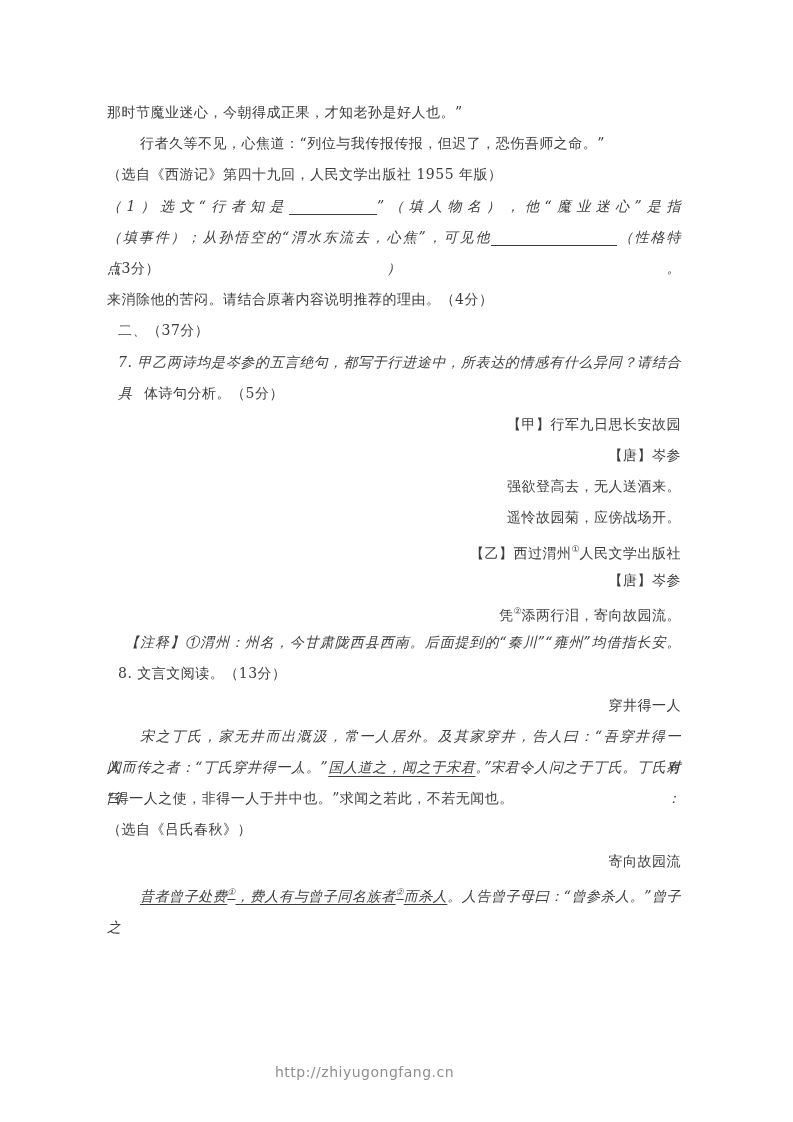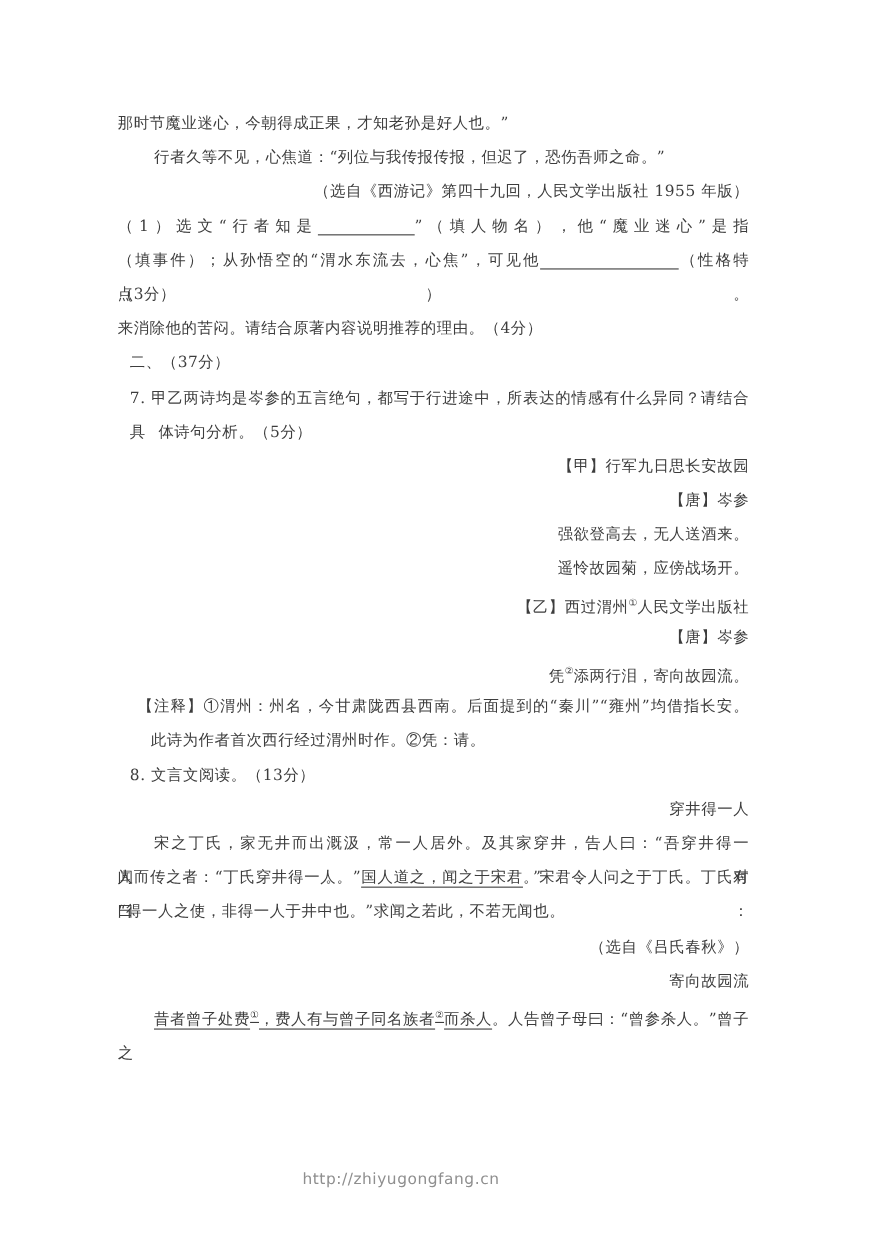--- a/index.html
+++ b/index.html
@@ -20,22 +20,22 @@
     color: #3d3d3d;
     font-size: 14px;
   }
   .line {
     height: 31.2px;
     line-height: 31.2px;
     letter-spacing: 0.5px;
   }
   .a-left    { text-align: left; }
   .a-center  { text-align: right; }
-  .a-right   { text-align: right; }
-  .a-justify { text-align: justify; text-align-last: justify; }
+  .a-right   { text-align: left; }
+  .a-justify { text-align: justify; text-align-last: justify; font-style: italic; }
   .i-para  { text-indent: 33px; }
   .i-q     { padding-left: 11px; }
   .i-hang  { padding-left: 37px; }
   .i-note  { padding-left: 18px; }
   .i-note2 { padding-left: 30px; }
   .sup {
     font-size: 9px;
     vertical-align: super;
     letter-spacing: 0;
   }
@@ -76,21 +76,20 @@
       <div class="line a-justify i-q"><span>7. 甲乙两诗均是岑参的五言绝句，都写于行进途中，所表达的情感有什么异同？请结合具</span></div>
       <div class="line a-left i-hang"><span>体诗句分析。（5分）</span></div>
       <div class="line a-center"><span>【甲】行军九日思长安故园</span></div>
       <div class="line a-center"><span>【唐】岑参</span></div>
       <div class="line a-center"><span>强欲登高去，无人送酒来。</span></div>
       <div class="line a-center"><span>遥怜故园菊，应傍战场开。</span></div>
       <div class="line a-center"><span>【乙】西过渭州</span><span class="sup">①</span><span>人民文学出版社</span></div>
       <div class="line a-center"><span>【唐】岑参</span></div>
       <div class="line a-center"><span>凭</span><span class="sup">②</span><span>添两行泪，寄向故园流。</span></div>
       <div class="line a-justify i-note"><span>【注释】①渭州：州名，今甘肃陇西县西南。后面提到的“秦川”“雍州”均借指长安。</span></div>
-      <div class="line a-left i-note2"><span>此诗为作者首次西行经过渭州时作。②凭：请。</span></div>
       <div class="line a-left i-q"><span>8. 文言文阅读。（13分）</span></div>
       <div class="line a-center"><span>穿井得一人</span></div>
       <div class="line a-justify i-para"><span>宋之丁氏，家无井而出溉汲，常一人居外。及其家穿井，告人曰：“吾穿井得一人。”有</span></div>
       <div class="line a-justify"><span>闻而传之者：“丁氏穿井得一人。”</span><span class="ul">国人道之，闻之于宋君</span><span>。宋君令人问之于丁氏。丁氏对曰：</span></div>
       <div class="line a-left"><span>“得一人之使，非得一人于井中也。”求闻之若此，不若无闻也。</span></div>
       <div class="line a-right"><span>（选自《吕氏春秋》）</span></div>
       <div class="line a-center"><span>寄向故园流</span></div>
       <div class="line a-justify i-para"><span class="ul">昔者曾子处费</span><span class="sup ul">①</span><span class="ul">，费人有与曾子同名族者</span><span class="sup ul">②</span><span class="ul">而杀人</span><span>。人告曾子母曰：“曾参杀人。”曾子之</span></div>
     </div>
   <div class="footer">http://zhiyugongfang.cn</div>

